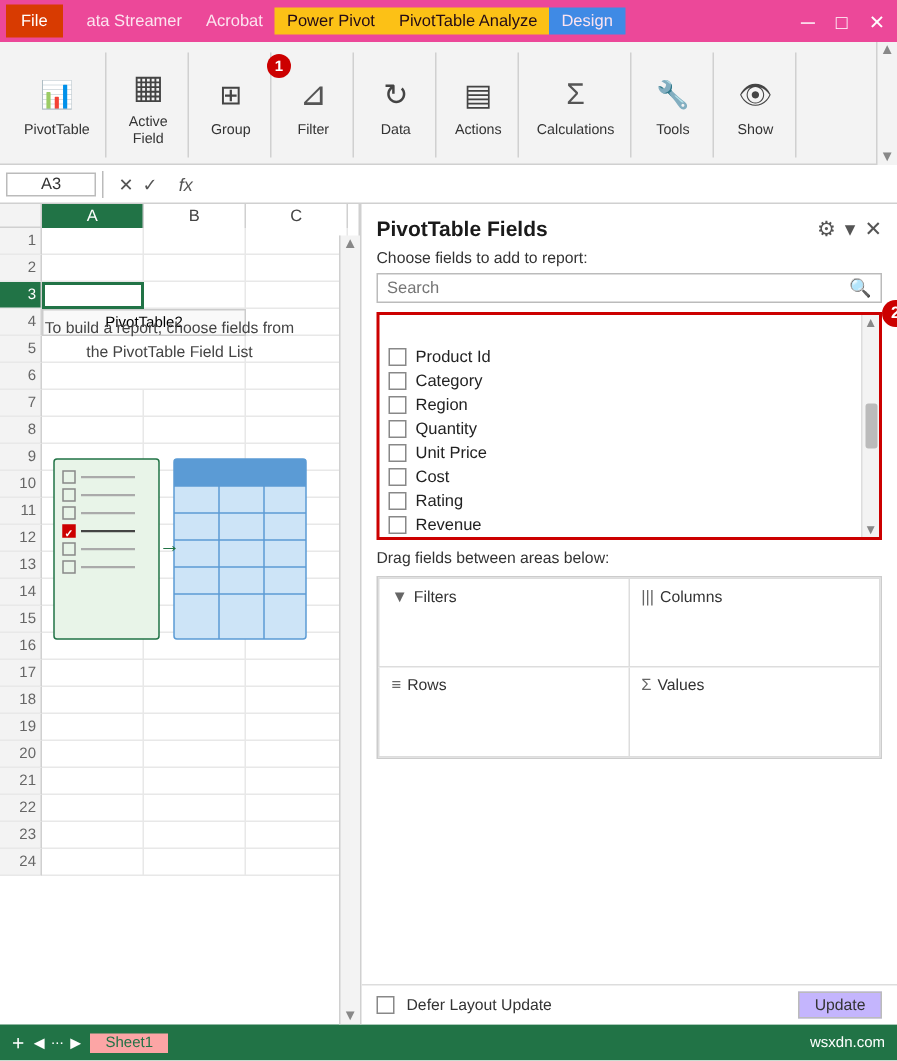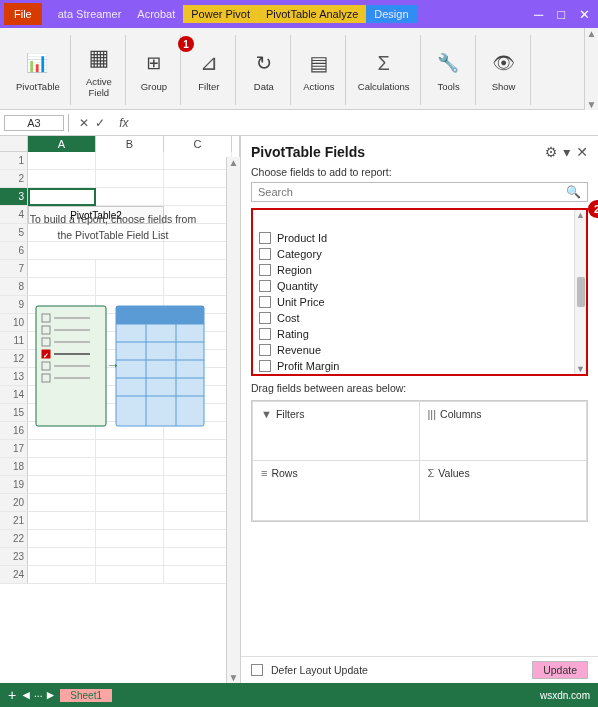--- a/index.html
+++ b/index.html
@@ -2,21 +2,21 @@
 <html><head>
   <meta charset="utf-8">
   <style>
     * { box-sizing: border-box; margin: 0; padding: 0; }
     body { font-family: 'Segoe UI', Arial, sans-serif; font-size: 11px; background: #fff; width: 598px; height: 707px; overflow: hidden; }
 
     
     .title-bar {
       display: flex;
       align-items: center;
-      background: #8b5cf6;
+      background: #ec4899;
       height: 28px;
       padding: 0 4px;
     }
     .title-bar .file-btn {
       background: #d83b01;
       color: #fff;
       font-size: 11px;
       padding: 2px 10px;
       margin-right: 8px;
       cursor: pointer;
@@ -437,21 +437,21 @@
       height: 12px;
       border: 1px solid #888;
       background: #fff;
     }
     .defer-label {
       font-size: 10.5px;
       color: #333;
     }
     .update-btn {
       margin-left: auto;
-      background: #f9a8d4;
+      background: #c4b5fd;
       border: 1px solid #bbb;
       font-size: 10.5px;
       padding: 2px 10px;
       cursor: pointer;
       color: #333;
     }
 
     .spreadsheet-wrapper {
       position: relative;
       display: flex;
@@ -837,24 +837,20 @@
           <span>Cost</span>
         </div>
         <div class="field-item">
           <div class="field-checkbox"></div>
           <span>Rating</span>
         </div>
         <div class="field-item">
           <div class="field-checkbox"></div>
           <span>Revenue</span>
         </div>
-        <div class="field-item">
-          <div class="field-checkbox"></div>
-          <span>Profit Margin</span>
-        </div>
       </div>
 
       <div style="position:absolute; right:0; top:0; width:12px; height:100%; background:#f3f3f3; border-left:1px solid #ddd; display:flex; flex-direction:column; align-items:center; justify-content:space-between;">
         <span style="font-size:9px; color:#888; cursor:pointer;">▲</span>
         <div style="width:8px; height:30px; background:#bbb; border-radius:2px; margin: 0 2px;"></div>
         <span style="font-size:9px; color:#888; cursor:pointer;">▼</span>
       </div>
     </div>
 
     <div class="areas-section">

